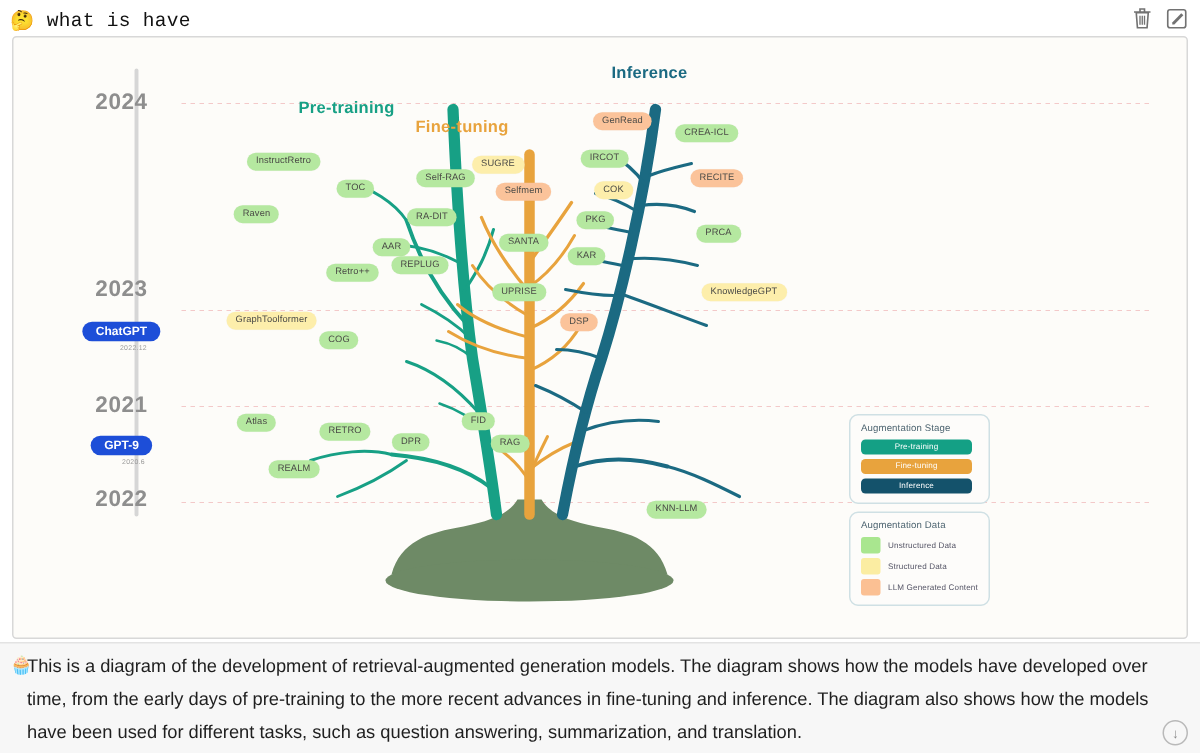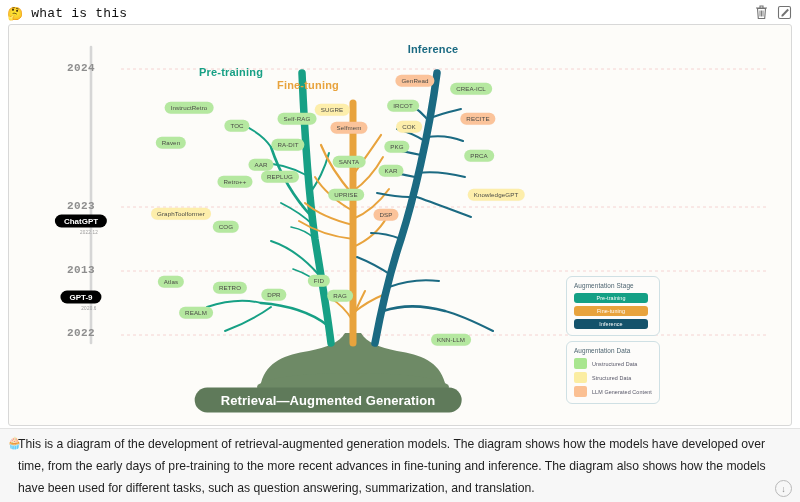--- a/index.html
+++ b/index.html
@@ -48,25 +48,25 @@
 
   
   .branch-label{
     position:absolute;transform:translate(-50%,-50%);
     font-size:11px;font-weight:700;white-space:nowrap;letter-spacing:.2px;
   }
 
   
   .year{
     position:absolute;transform:translate(-50%,-50%);
-    font-size:11px;font-weight:700;color:#8e8e8e;letter-spacing:.4px;font-family:Liberation Mono, monospace;
+    font-size:15px;font-weight:700;color:#8e8e8e;letter-spacing:.4px;
   }
   .tl-pill{
     position:absolute;transform:translate(-50%,-50%);
-    background:#000000;color:#ffffff;border-radius:8px;
+    background:#1d4ed8;color:#ffffff;border-radius:8px;
     padding:2px 9px;font-size:8px;font-weight:700;white-space:nowrap;
   }
   .tl-date{
     position:absolute;transform:translate(-50%,-50%);
     font-size:4.6px;color:#9a9a9a;white-space:nowrap;letter-spacing:.2px;
   }
 
   
   .root-label{
     position:absolute;transform:translate(-50%,-50%);
@@ -107,21 +107,21 @@
     font-size:9px;cursor:pointer;background:#f7f7f7;
   }
 </style>
 </head>
 <body>
 
 <div class="app">
 
   <div class="prompt-row">
     <span class="prompt-emoji">🤔</span>
-    <span class="prompt-text">what is this</span>
+    <span class="prompt-text">what is have</span>
     <div class="prompt-actions">
       <span class="icon-btn">
         <svg width="15" height="16" viewBox="0 0 15 16">
             <path d="M2 4h11M6 2h3v2H6zM3.5 4.5l.8 10h6.4l.8-10z" fill="none" stroke="#444" stroke-width="1.1"></path>
             <path d="M6 6.5v6M7.5 6.5v6M9 6.5v6" stroke="#444" stroke-width=".9"></path>
           </svg>
       </span>
       <span class="icon-btn">
         <svg width="15" height="16" viewBox="0 0 15 16">
             <rect x="1.5" y="2.5" width="12" height="12" rx="1.5" fill="none" stroke="#444" stroke-width="1.1"></rect>
@@ -196,22 +196,22 @@
           <path d="M436 286 C452 290 468 298 484 306" stroke-width="2.1"></path>
           <path d="M380 262 C396 256 414 254 430 256" stroke-width="2"></path>
         </g>
       </svg>
 
       <div class="branch-label" style="left:222px;top:47px;color:#17a085;">Pre-training</div>
       <div class="branch-label" style="left:299px;top:60px;color:#e8a33d;">Fine-tuning</div>
       <div class="branch-label" style="left:424px;top:24px;color:#1b6a82;">Inference</div>
 
       <div class="year" style="left:72px;top:43px;">2024</div>
-      <div class="year" style="left:72px;top:181px;text-align:center;">2023</div>
-      <div class="year" style="left:72px;top:245px;">2013</div>
+      <div class="year" style="left:72px;top:168px;text-align:center;">2023</div>
+      <div class="year" style="left:72px;top:245px;">2021</div>
       <div class="year" style="left:72px;top:308px;">2022</div>
 
       <div class="tl-pill" style="left:72px;top:196px;">ChatGPT</div>
       <div class="tl-date" style="left:80px;top:207px;">2022.12</div>
       <div class="tl-pill" style="left:72px;top:272px;">GPT-9</div>
       <div class="tl-date" style="left:80px;top:283px;">2020.6</div>
 
       <div class="chip green" style="left:180px;top:83px;">InstructRetro</div>
       <div class="chip green" style="left:228px;top:101px;">TOC</div>
       <div class="chip green" style="left:162px;top:118px;">Raven</div>
@@ -239,21 +239,20 @@
       <div class="chip green" style="left:394px;top:81px;">IRCOT</div>
       <div class="chip yellow" style="left:400px;top:102px;">COK</div>
       <div class="chip orange" style="left:469px;top:94px;">RECITE</div>
       <div class="chip green" style="left:388px;top:122px;">PKG</div>
       <div class="chip green" style="left:382px;top:146px;">KAR</div>
       <div class="chip green" style="left:470px;top:131px;">PRCA</div>
       <div class="chip yellow" style="left:487px;top:170px;">KnowledgeGPT</div>
       <div class="chip orange" style="left:377px;top:190px;">DSP</div>
       <div class="chip green" style="left:442px;top:315px;">KNN-LLM</div>
 
-      <div class="root-label" style="left:319px;top:375px;">Retrieval—Augmented Generation</div>
 
       <div class="legend" style="left:557px;top:251px;width:78px;">
         <div class="legend-title">Augmentation Stage</div>
         <div class="legend-row">
           <div class="legend-pill" style="background:#14a085;">Pre-training</div>
         </div>
         <div class="legend-row">
           <div class="legend-pill" style="background:#e8a33d;">Fine-tuning</div>
         </div>
         <div class="legend-row">

